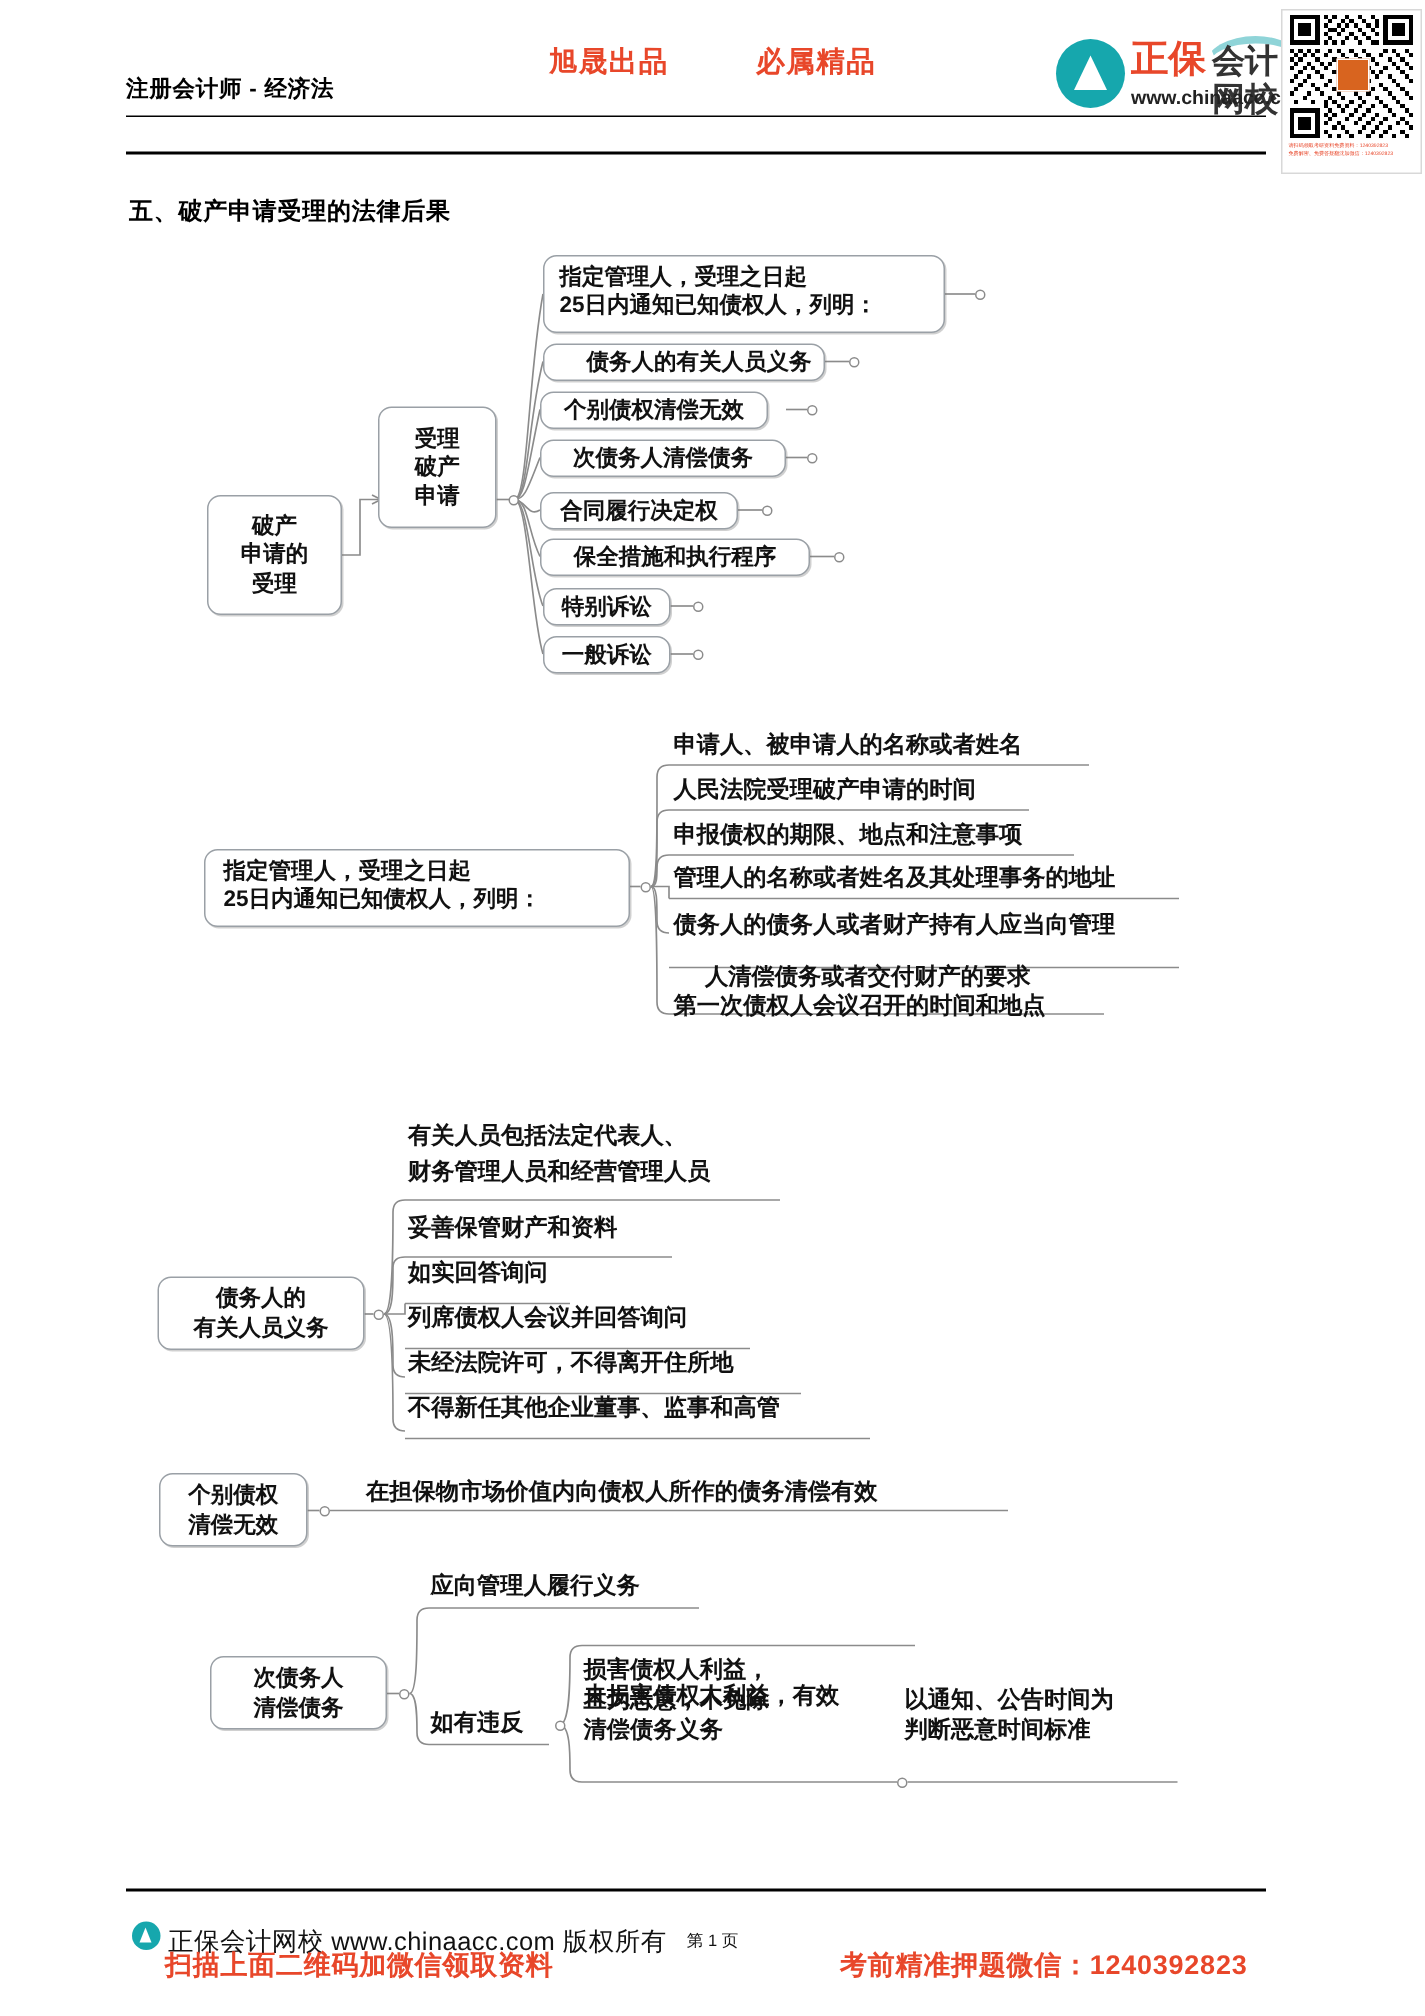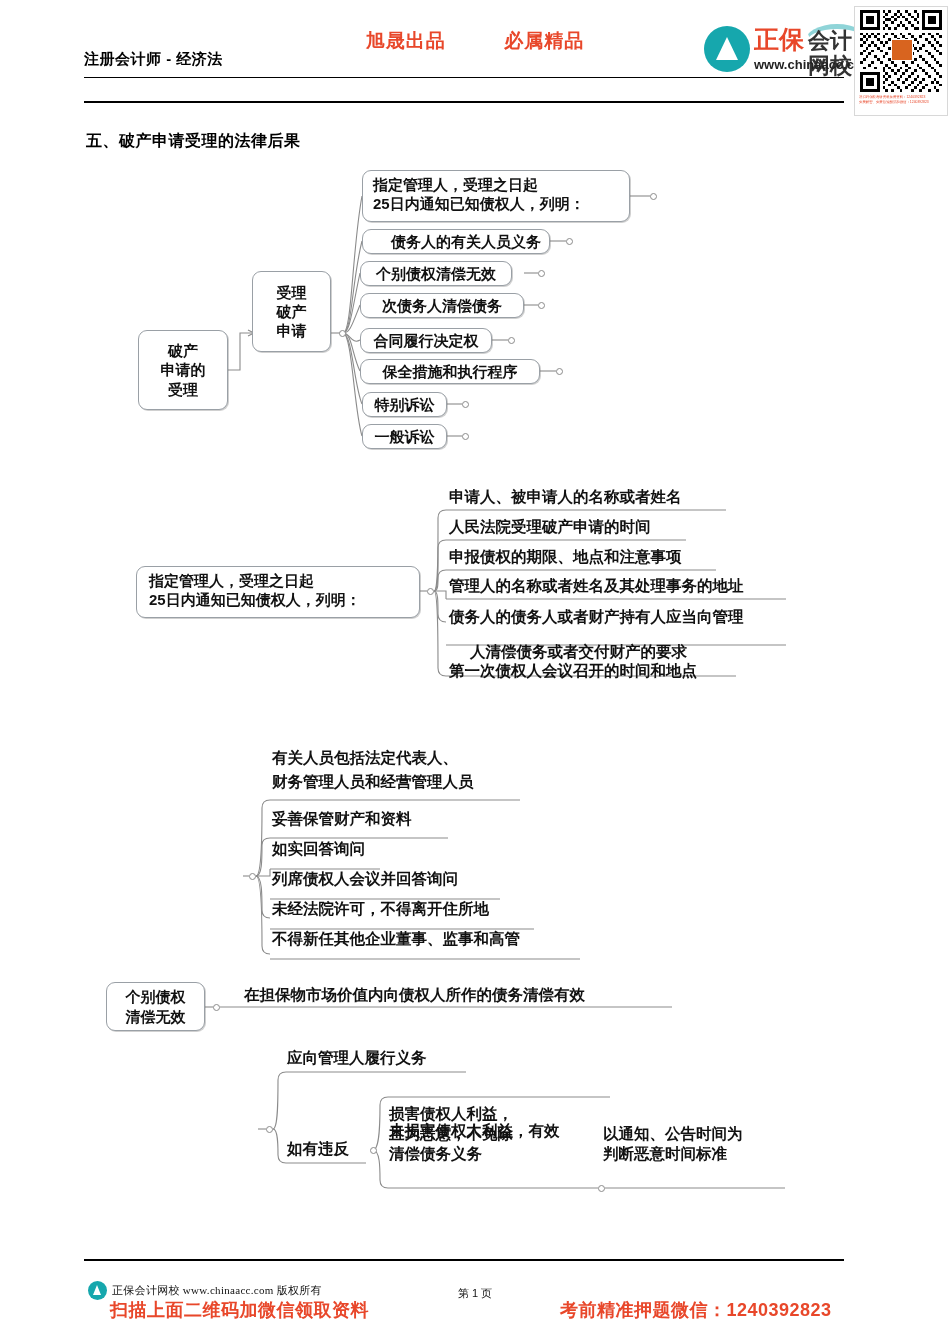--- a/index.html
+++ b/index.html
@@ -111,22 +111,22 @@
   .ft-logo-circle{
     position:absolute;left:88px;top:1281px;width:19px;height:19px;border-radius:50%;
     background:#16a7ad;
   }
   .ft-logo-circle:after{
     content:"";position:absolute;left:5px;top:4px;width:0;height:0;
     border-left:4.5px solid transparent;border-right:4.5px solid transparent;
     border-bottom:10px solid #fff;
   }
   .ft-copy{
-    position:absolute;left:112px;top:1283px;font-size:11px;color:#111;
-    letter-spacing:0.3px;white-space:nowrap;font-family:Liberation Serif, serif;
+    position:absolute;left:112px;top:1283px;font-size:17px;color:#111;
+    letter-spacing:0.3px;white-space:nowrap;
   }
   .ft-scan{
     position:absolute;left:110px;top:1298px;font-size:18px;font-weight:bold;
     color:#e8472a;letter-spacing:0.5px;white-space:nowrap;
   }
   .ft-page{
     position:absolute;left:0;top:1286px;width:950px;text-align:center;
     font-size:11px;color:#111;
   }
   .ft-wechat{
@@ -335,20 +335,24 @@
       <path d="M256 876 C 262 876, 262 930, 262 946 Q262 954 270 954"></path>
 
       <path d="M270 800 L520 800"></path>
       <path d="M270 838 L448 838"></path>
       <path d="M270 869 L380 869"></path>
       <path d="M270 899 L500 899"></path>
       <path d="M270 929 L534 929"></path>
       <path d="M270 959 L580 959"></path>
     </svg>
 
+    <div class="node" style="left:105px;top:851px;width:138px;height:49px;flex-direction:column;">
+      <span>债务人的</span>
+      <span>有关人员义务</span>
+    </div>
     <div class="dot" style="left:249px;top:873px;"></div>
 
     <div class="uline" style="left:272px;top:748px;">有关人员包括法定代表人、</div>
     <div class="uline" style="left:272px;top:772px;">财务管理人员和经营管理人员</div>
     <div class="uline" style="left:272px;top:809px;">妥善保管财产和资料</div>
     <div class="uline" style="left:272px;top:839px;">如实回答询问</div>
     <div class="uline" style="left:272px;top:869px;">列席债权人会议并回答询问</div>
     <div class="uline" style="left:272px;top:899px;">未经法院许可，不得离开住所地</div>
     <div class="uline" style="left:272px;top:929px;">不得新任其他企业董事、监事和高管</div>
   </div>
@@ -377,20 +381,24 @@
       <path d="M286 1163 L366 1163"></path>
 
       <path d="M373 1150 C 380 1150, 380 1120, 380 1105 Q380 1097 388 1097"></path>
       <path d="M388 1097 L610 1097"></path>
       <path d="M373 1150 C 380 1150, 380 1168, 380 1180 Q380 1188 388 1188"></path>
       <path d="M388 1188 L598 1188"></path>
 
       <path d="M605 1188 L785 1188"></path>
     </svg>
 
+    <div class="node" style="left:140px;top:1104px;width:118px;height:49px;flex-direction:column;">
+      <span>次债务人</span>
+      <span>清偿债务</span>
+    </div>
     <div class="dot" style="left:266px;top:1126px;"></div>
 
     <div class="uline" style="left:287px;top:1048px;">应向管理人履行义务</div>
 
     <div class="uline" style="left:287px;top:1139px;">如有违反</div>
     <div class="dot" style="left:370px;top:1147px;"></div>
 
     <div class="uline" style="left:389px;top:1073px;margin-top:48px;">未损害债权人利益，有效</div>
 
     <div class="uline" style="left:389px;top:1104px;">

